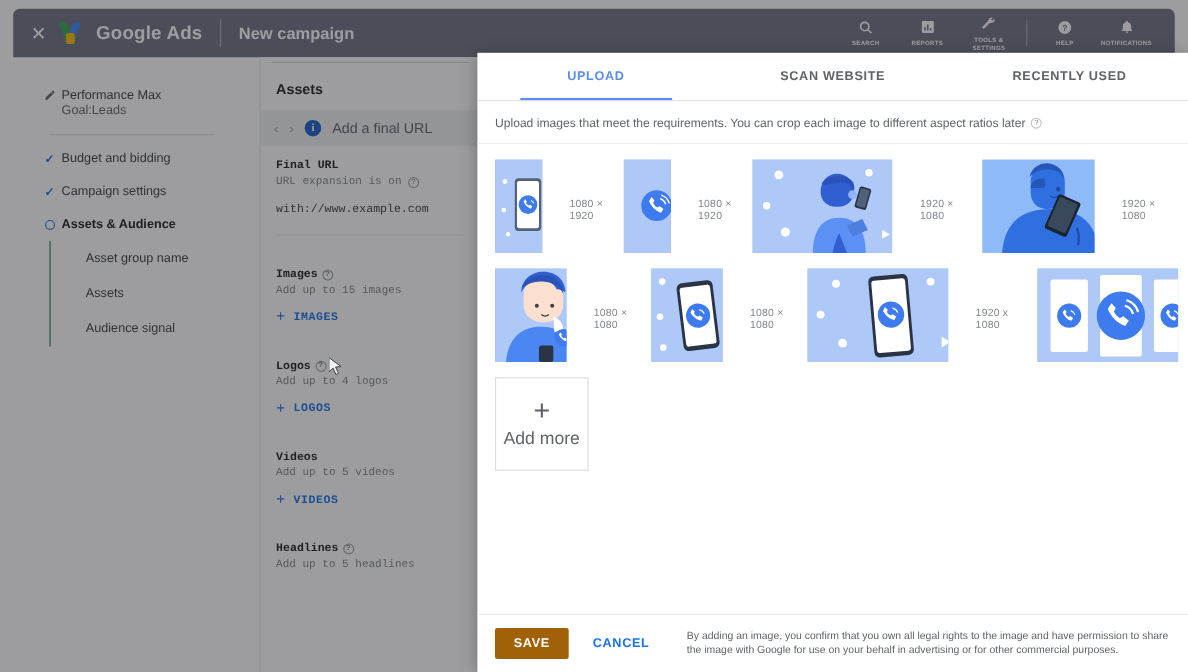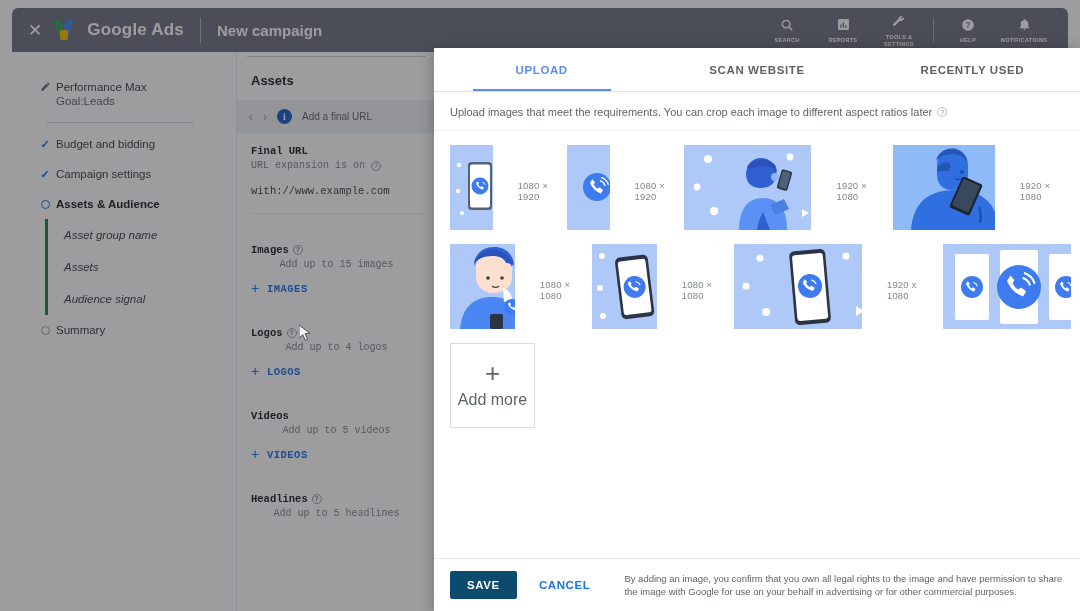--- a/index.html
+++ b/index.html
@@ -42,38 +42,38 @@
   .leftnav { position: absolute; left: 12px; top: 52px; width: 200px; bottom: 0; background: #fff; margin-top: 20px; }
   .nav-item { display: flex; align-items: flex-start; padding: 8px 0 8px 22px; font-size: 11.5px; color: #3c4043; }
   .nav-ico { width: 22px; flex: 0 0 22px; display: flex; justify-content: center; padding-top: 1px; }
   .check { color: #1a73e8; font-size: 11px; font-weight: bold; }
   .ring { width: 9px; height: 9px; border: 1.5px solid #9aa0a6; border-radius: 50%; margin-top: 2px; }
   .ring.active { border-color: #1a73e8; }
   .nav-text .l1 { font-size: 11.5px; line-height: 14px; color: #3c4043; }
   .nav-text .l2 { font-size: 11.5px; line-height: 14px; color: #5f6368; }
   .nav-text.bold .l1 { font-weight: bold; color: #202124; }
   .nav-divider { height: 1px; background: #dadce0; margin: 6px 18px 6px 34px; }
-  .sub-wrap { border-left: 3px solid #15803d; margin-left: 33px; padding-left: 16px; font-style: italic; }
+  .sub-wrap { border-left: 1px solid #15803d; margin-left: 33px; padding-left: 32px; }
   .sub-item { font-size: 11.5px; color: #3c4043; padding: 10px 0; }
 
   
   .midcol { position: absolute; left: 236px; top: 52px; width: 200px; bottom: 0; background: #fff; border-left: 1px solid #e8eaed; }
   .mid-top-line { height: 1px; background: #cfd3d8; margin: 4px 10px 0 10px; }
   .mid-head { padding: 16px 14px 12px 14px; font-size: 13px; font-weight: bold; color: #202124; }
   .url-bar { display: flex; align-items: center; gap: 10px; background: #eef0f3; padding: 9px 12px; }
   .arrow { color: #9aa0a6; font-size: 12px; cursor: pointer; }
   .info-dot { width: 15px; height: 15px; border-radius: 50%; background: #1a5fc7; color: #fff; font-size: 10px; font-weight: bold; display: flex; align-items: center; justify-content: center; font-family: "Liberation Serif", serif; }
-  .url-bar-text { font-size: 10px; color: #5f6368; }
+  .url-bar-text { font-size: 13px; color: #5f6368; }
   .mid-body { padding: 12px 14px; font-family: Liberation Mono, monospace; }
   .fld-label { font-size: 10.5px; font-weight: bold; color: #202124; display: flex; align-items: center; gap: 4px; }
   .fld-sub { font-size: 10px; color: #80868b; margin-top: 3px; }
   .q { width: 10px; height: 10px; border: 1px solid #9aa0a6; border-radius: 50%; font-size: 7px; color: #80868b; display: inline-flex; align-items: center; justify-content: center; }
   .fld-value { font-size: 10.5px; color: #3c4043; margin-top: 14px; }
   .hr-soft { height: 1px; background: #e8eaed; margin: 16px 0 0 0; }
-  .blk { margin-top: 30px; text-align: center; }
+  .blk { margin-top: 30px; }
   .add-link { margin-top: 11px; font-size: 10.5px; font-weight: bold; color: #1a73e8; letter-spacing: .5px; display: flex; align-items: center; gap: 7px; cursor: pointer; }
   .add-link .plus { font-size: 14px; font-weight: normal; }
 
   
   .scrim { position: absolute; inset: 0; background: rgba(32,33,36,.44); }
 
   
   .cursor { position: absolute; left: 299px; top: 325px; width: 12px; height: 17px; z-index: 9; }
 
   
@@ -107,21 +107,21 @@
     display: flex; flex-direction: column; align-items: center; justify-content: center;
     gap: 8px; cursor: pointer;
   }
   .addmore .pl { font-size: 26px; color: #5f6368; font-weight: 300; line-height: 20px; }
   .addmore .tx { font-size: 16px; color: #5f6368; }
 
   .modal-foot {
     border-top: 1px solid #e8eaed; padding: 12px 16px; display: flex; align-items: center; gap: 14px;
   }
   .btn-save {
-    background: #0c4a6e; color: #fff; font-size: 11.5px; font-weight: bold; letter-spacing: .6px;
+    background: #a16207; color: #fff; font-size: 11.5px; font-weight: bold; letter-spacing: .6px;
     border: none; padding: 8px 17px; cursor: pointer; border-radius: 2px;
   }
   .btn-cancel {
     background: transparent; color: #1a73e8; font-size: 11.5px; font-weight: bold; letter-spacing: .6px;
     border: none; padding: 8px 8px; cursor: pointer;
   }
   .legal { font-size: 9.5px; color: #5f6368; line-height: 13px; max-width: 460px; margin-left: 12px; }
 </style>
 </head>
 <body>
@@ -229,28 +229,20 @@
           <span class="l1">Assets &amp; Audience</span>
         </span>
       </div>
 
       <div class="sub-wrap">
         <div class="sub-item">Asset group name</div>
         <div class="sub-item">Assets</div>
         <div class="sub-item">Audience signal</div>
       </div>
 
-      <div class="nav-item">
-        <span class="nav-ico">
-            <span class="ring"></span>
-          </span>
-        <span class="nav-text">
-          <span class="l1">Summary</span>
-        </span>
-      </div>
     </div>
 
     <div class="midcol">
       <div class="mid-top-line"></div>
       <div class="mid-head">Assets</div>
 
       <div class="url-bar">
         <span class="arrow">‹</span>
         <span class="arrow">›</span>
         <span class="info-dot">i</span>

